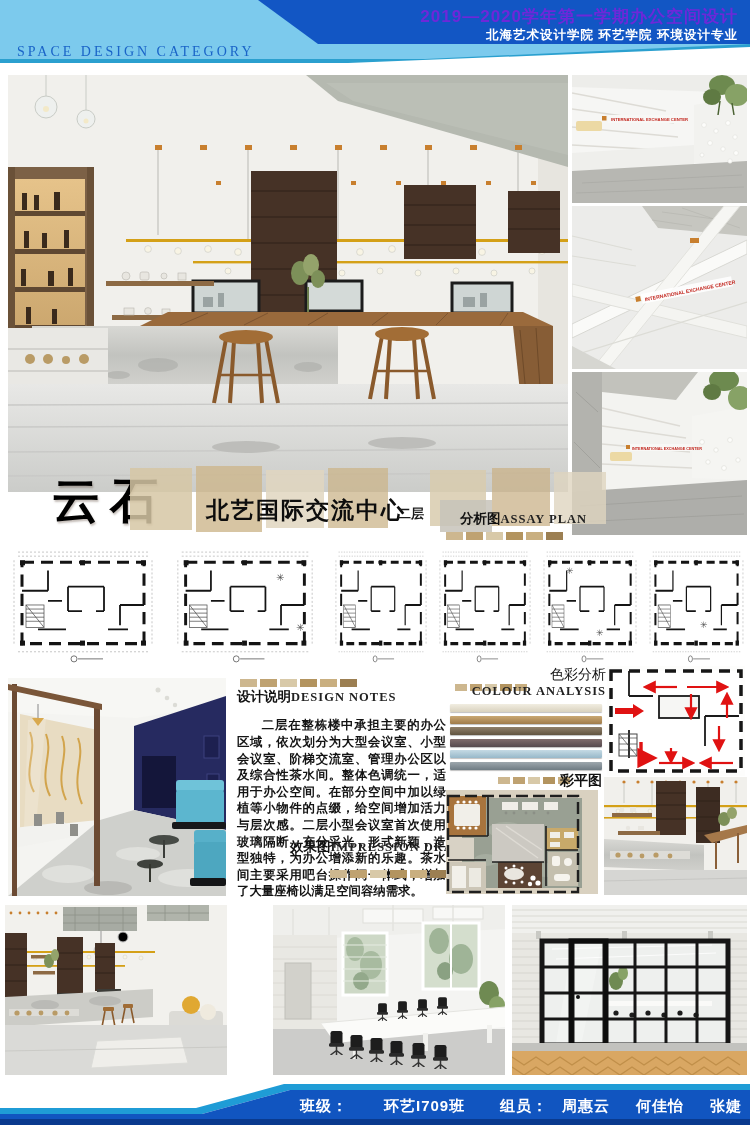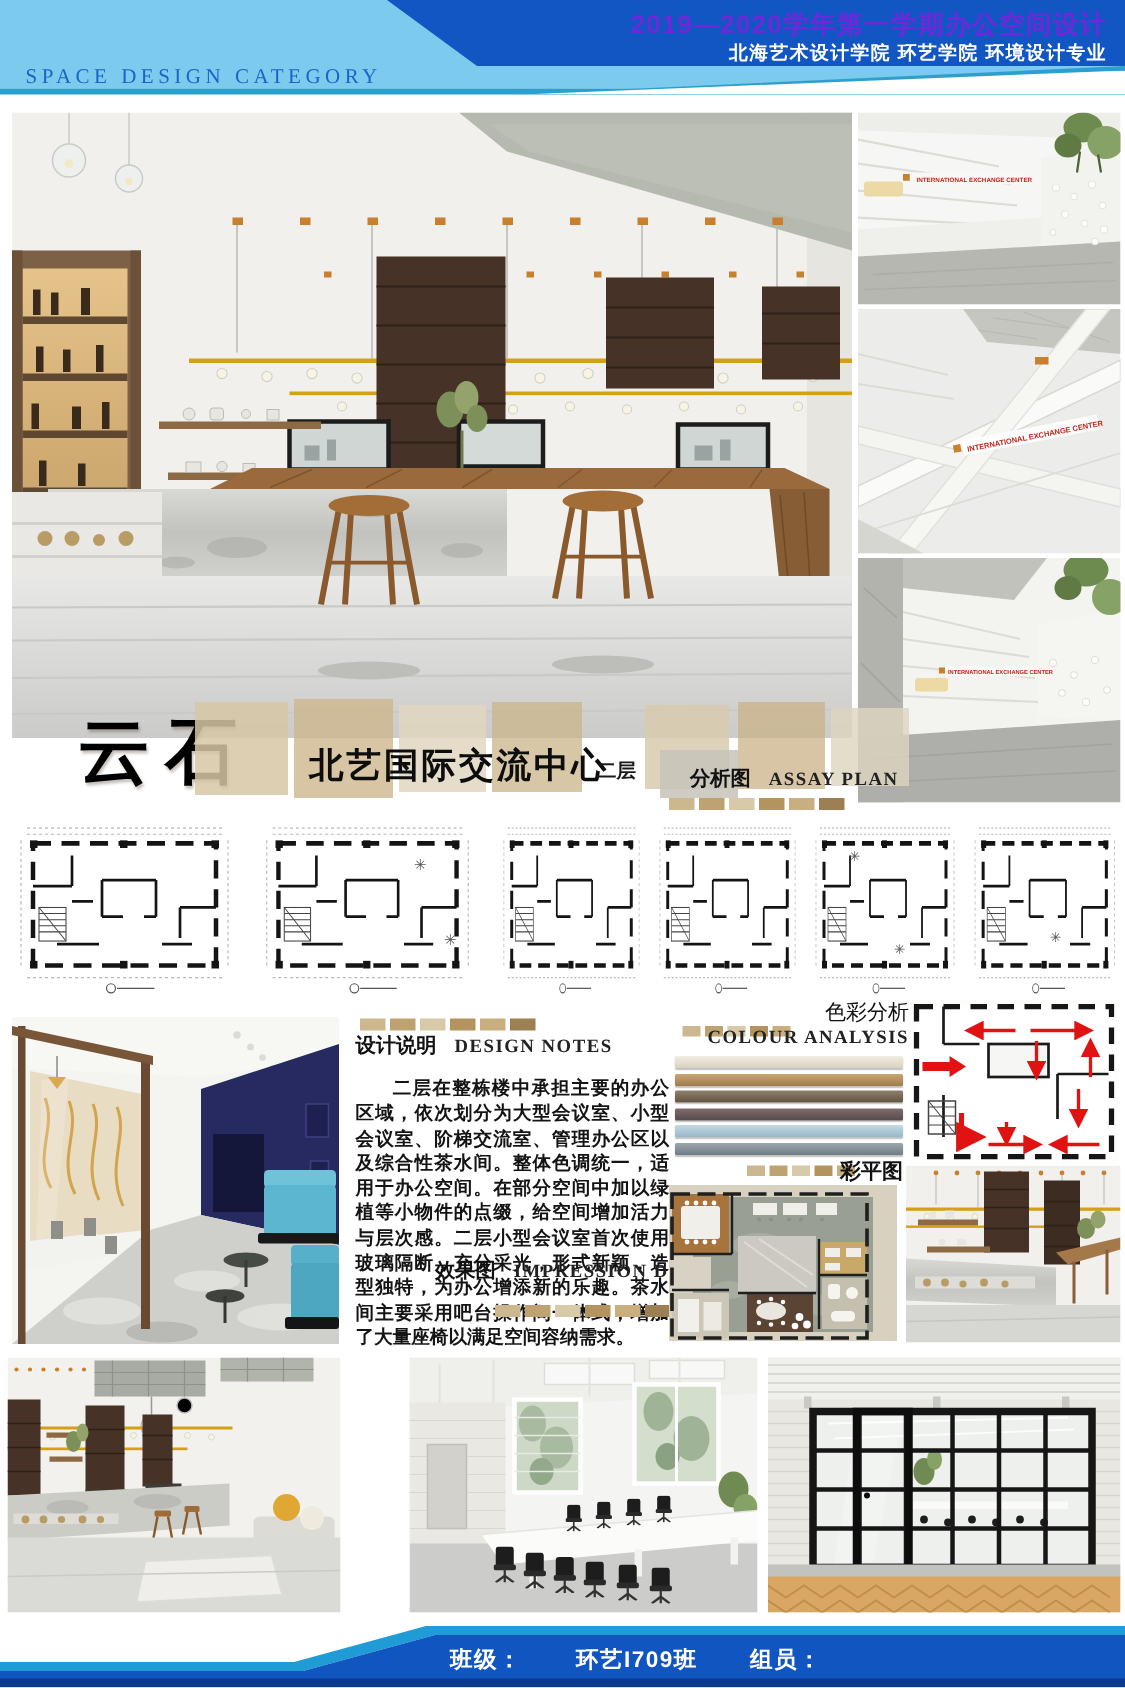--- a/index.html
+++ b/index.html
@@ -19,21 +19,21 @@
   .title-cn{position:absolute;left:14px;top:7px;font-size:36px;font-weight:bold;color:#1353c8;letter-spacing:3px;
             text-shadow:-2px -2px 0 #fff,2px -2px 0 #fff,-2px 2px 0 #fff,2px 2px 0 #fff,0 2px 0 #fff,2px 0 0 #fff;}
   .title-en{position:absolute;left:17px;top:44px;font-size:14px;color:#1a64c8;letter-spacing:3px;
             font-family:"Liberation Serif","DejaVu Serif",serif;}
   .hdr-line1{position:absolute;right:12px;top:5px;font-size:17px;font-weight:bold;color:#6d28d9;letter-spacing:1px;}
   .hdr-line2{position:absolute;right:12px;top:27px;font-size:12.5px;font-weight:bold;color:#fff;letter-spacing:1px;}
 
   
   .lbl-cn{font-weight:bold;font-size:13.5px;color:#111;}
   .lbl-en{font-family:"Liberation Serif","DejaVu Serif",serif;font-weight:bold;font-size:12.5px;color:#222;letter-spacing:1px;}
-  .lblrow{display:flex;align-items:baseline;gap:12px;}
+  .lblrow{display:flex;align-items:baseline;gap:0;}
 
   
   .swatches{display:flex;align-items:center;gap:3px;}
   .swatches .sw{width:17px;height:8px;display:inline-block;}
   .swatches.sm .sw{width:12px;height:7px;}
   .colour-bars{display:flex;flex-direction:column;gap:3.5px;}
   .colour-bar{height:8px;width:100%;border-radius:1px;box-shadow:0 1px 1px rgba(0,0,0,.25);}
 
   
   .caption-title{position:absolute;left:206px;top:495px;font-size:23px;color:#0d0d0d;letter-spacing:2px;
@@ -992,14 +992,19 @@
   <div class="footer">
     <svg width="750" height="49" viewBox="0 0 750 49">
       <polygon points="0,32 196,32 284,8 750,8 750,14 290,14 202,38 0,38" fill="#1f9cd6"></polygon>
       <polygon points="290,14 750,14 750,49 0,49 0,38 202,38" fill="#1155c0"></polygon>
       <rect x="0" y="43" width="750" height="6" fill="#0a3a8e"></rect>
     </svg>
   </div>
   <span class="ftr-text" style="left:300px">班级：</span>
   <span class="ftr-text" style="left:384px">环艺I709班</span>
   <span class="ftr-text" style="left:500px">组员：</span>
+  <span class="ftr-text members" style="left:562px">
+      <span>周惠云</span>
+      <span>何佳怡</span>
+      <span>张婕</span>
+    </span>
 
 </div>
 
 </body></html>

